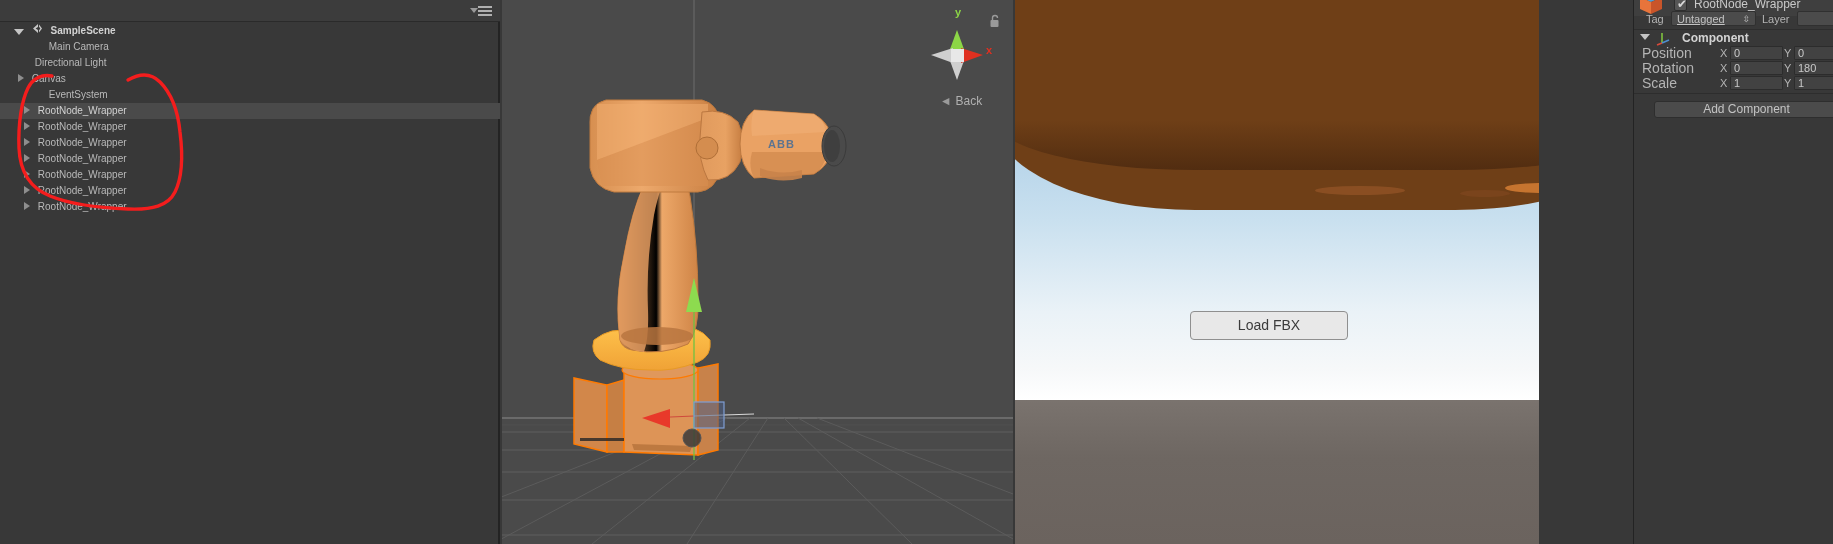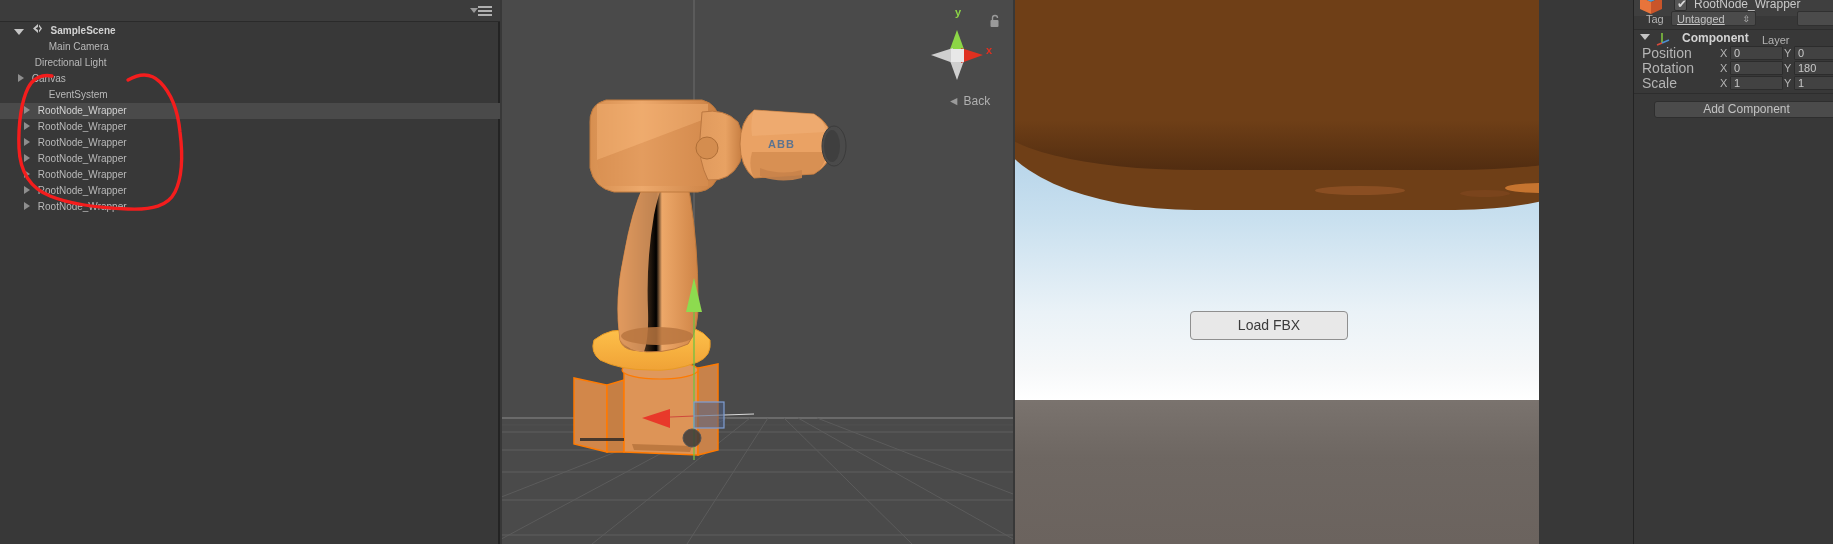--- a/index.html
+++ b/index.html
@@ -68,21 +68,21 @@
   }
   #scene-grid { position: absolute; inset: 0; }
 
   #scene-gizmo {
     position: absolute; left: 405px; top: 6px; width: 100px; height: 110px;
   }
   #gizmo-lock {
     position: absolute; right: 6px; top: 8px; width: 12px; height: 14px;
   }
   #gizmo-back-label {
-    position: absolute; left: 12px; top: 88px; width: 100px;
+    position: absolute; left: 4px; top: 88px; width: 100px;
     text-align: center; color: #b0b0b0; font-size: 12px;
   }
   #gizmo-back-label .arrow { margin-right: 4px; color: #9a9a9a; }
 
   
   #game-view {
     position: absolute; left: 1015px; top: 0; width: 524px; height: 544px;
     overflow: hidden; background: #a21caf;
   }
   #game-sky {
@@ -158,21 +158,21 @@
   }
   #tag-dropdown .val {
     position: absolute; left: 5px; top: 0px; color: #c2c2c2; font-size: 11px;
     line-height: 14px;
     text-decoration: underline;
   }
   #tag-dropdown .updown {
     position: absolute; right: 5px; top: 2px; color: #bdbdbd;
     font-size: 9px; line-height: 10px;
   }
-  #layer-label { position: absolute; left: 128px; top: 3px; margin-top: 21px; }
+  #layer-label { position: absolute; left: 128px; top: 3px; }
   #layer-dropdown {
     position: absolute; left: 163px; top: 1px; width: 90px; height: 15px;
     background: #4b4b4b; border: 1px solid #303030; border-radius: 2px;
   }
   #insp-sep-top {
     position: absolute; left: 0; top: 29px; width: 200px; height: 1px;
     background: #2d2d2d;
   }
   #transform-comp { position: absolute; left: 0; top: 30px; width: 200px; }
   #transform-head { position: relative; height: 16px; }

